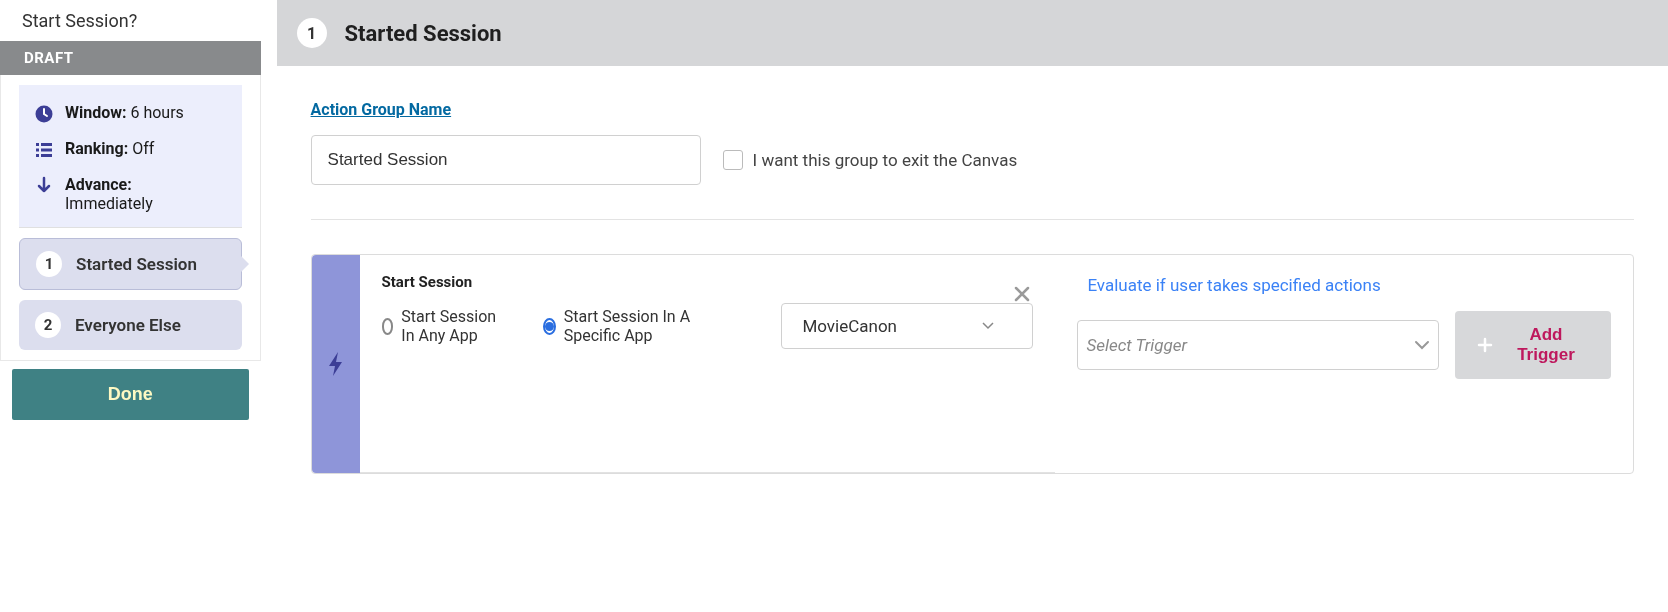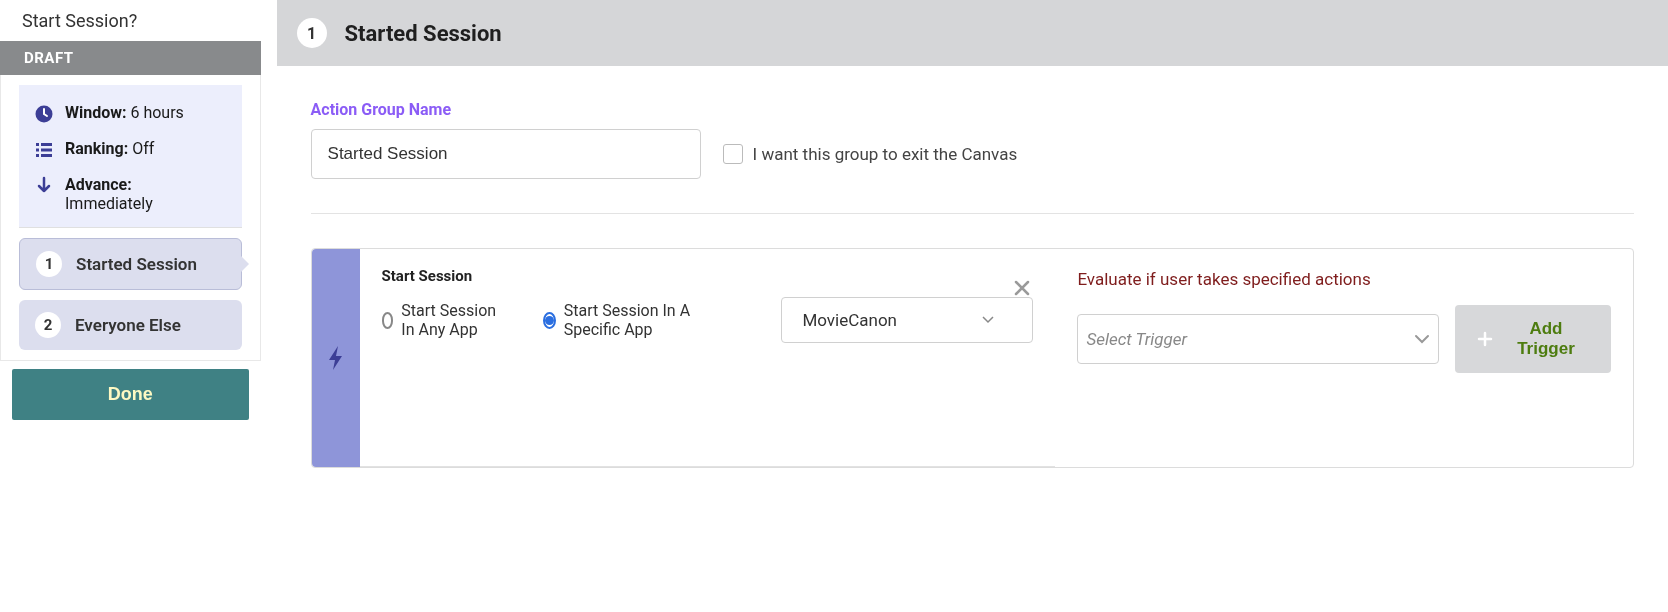--- a/index.html
+++ b/index.html
@@ -21,45 +21,45 @@
 .action-group-item.selected::after { content: ''; position: absolute; right: -8px; top: 50%; transform: translateY(-50%); width: 0; height: 0; border-top: 8px solid transparent; border-bottom: 8px solid transparent; border-left: 8px solid #dcdeee; }
 .action-group-item.other { background: #dcdeee; }
 .action-group-num { width: 26px; height: 26px; border-radius: 50%; background: #fff; display: flex; align-items: center; justify-content: center; font-size: 15px; font-weight: 700; color: #333; }
 .add-action-group { display: flex; align-items: center; justify-content: center; gap: 8px; padding: 14px 0 18px; color: #3f8f8f; font-size: 17px; font-weight: 600; cursor: pointer; }
 .done-btn { margin: 8px 12px 0; background: #3f8184; color: #fef9c3; border: none; padding: 15px 0; font-size: 18px; font-weight: 600; border-radius: 2px; cursor: pointer; width: calc(100% - 24px); }
 .main { flex: 1; background: #fff; display: flex; flex-direction: column; margin-left: 16px; }
 .main-header { background: #d5d6d8; padding: 18px 20px; display: flex; align-items: center; gap: 18px; }
 .main-header-num { width: 30px; height: 30px; border-radius: 50%; background: #fff; display: flex; align-items: center; justify-content: center; font-size: 16px; font-weight: 700; color: #333; }
 .main-header-title { font-size: 22px; font-weight: 700; color: #1f1f1f; }
 .main-body { padding: 34px 34px 34px 34px; flex: 1; }
-.field-label { font-size: 16px; font-weight: 700; color: #8b5cf6; margin-bottom: 10px; display: block; }
+.field-label { font-size: 16px; font-weight: 700; color: #0369a1; margin-bottom: 16px; display: block; text-decoration: underline; }
 .name-row { display: flex; align-items: center; gap: 22px; }
 .name-input { width: 390px; padding: 14px 16px; font-size: 17px; border: 1px solid #d0d0d0; border-radius: 4px; color: #333; }
 .checkbox-wrap { display: flex; align-items: center; gap: 10px; }
 .checkbox { width: 20px; height: 20px; border: 1.5px solid #bbb; border-radius: 3px; background: #fff; cursor: pointer; }
 .checkbox-label { font-size: 17px; color: #444; }
 .divider { border: none; border-top: 1px solid #e3e3e3; margin: 34px 0; }
 .session-block { border: 1px solid #dcdcdc; border-radius: 4px; display: flex; min-height: 220px; position: relative; }
 .session-accent { width: 48px; background: #8e95d9; display: flex; align-items: center; justify-content: center; border-radius: 4px 0 0 4px; }
 .session-content { flex: 1; display: flex; flex-direction: row; }
 .session-top { padding: 18px 22px 16px; border-bottom: 1px solid #e2e2e2; position: relative; }
 .session-title { font-size: 15px; font-weight: 700; color: #222; margin-bottom: 12px; }
 .radio-row { display: flex; align-items: center; gap: 36px; }
 .radio-opt { display: flex; align-items: center; gap: 8px; cursor: pointer; }
 .radio { width: 17px; height: 17px; border-radius: 50%; border: 2px solid #888; display: inline-flex; align-items: center; justify-content: center; }
 .radio.checked { border-color: #2a6ee0; }
 .radio.checked::after { content: ''; width: 9px; height: 9px; border-radius: 50%; background: #2a6ee0; }
 .radio-label { font-size: 16px; color: #333; }
 .app-select { padding: 12px 38px 12px 20px; border: 1px solid #d0d0d0; border-radius: 4px; font-size: 17px; color: #333; background: #fff; cursor: pointer; display: flex; align-items: center; justify-content: space-between; width: 367px; }
 .close-x { position: absolute; right: 24px; top: 30px; color: #9a9a9a; font-size: 20px; cursor: pointer; font-weight: 700; }
 .session-bottom { padding: 20px 22px 28px; }
-.eval-text { font-size: 17px; color: #7f1d1d; margin-bottom: 16px; }
+.eval-text { font-size: 17px; color: #3b82f6; margin-bottom: 16px; margin-left: 10px; }
 .trigger-row { display: flex; align-items: center; gap: 16px; }
 .trigger-select { width: 390px; padding: 14px 8px; border: 1px solid #d0d0d0; border-radius: 4px; font-size: 17px; font-style: italic; color: #888; display: flex; align-items: center; justify-content: space-between; cursor: pointer; }
-.add-trigger-btn { background: #d7d8da; color: #4d7c0f; border: none; padding: 14px 22px; font-size: 17px; font-weight: 600; border-radius: 4px; display: flex; align-items: center; gap: 10px; cursor: pointer; }
+.add-trigger-btn { background: #d7d8da; color: #be185d; border: none; padding: 14px 22px; font-size: 17px; font-weight: 600; border-radius: 4px; display: flex; align-items: center; gap: 10px; cursor: pointer; }
 svg { display: block; }
 </style>
 </head>
 <body>
 
 <div class="sidebar">
   <div class="sidebar-header">Start Session?</div>
   <div class="draft-badge">DRAFT</div>
 
   <div class="settings-card-wrap">

